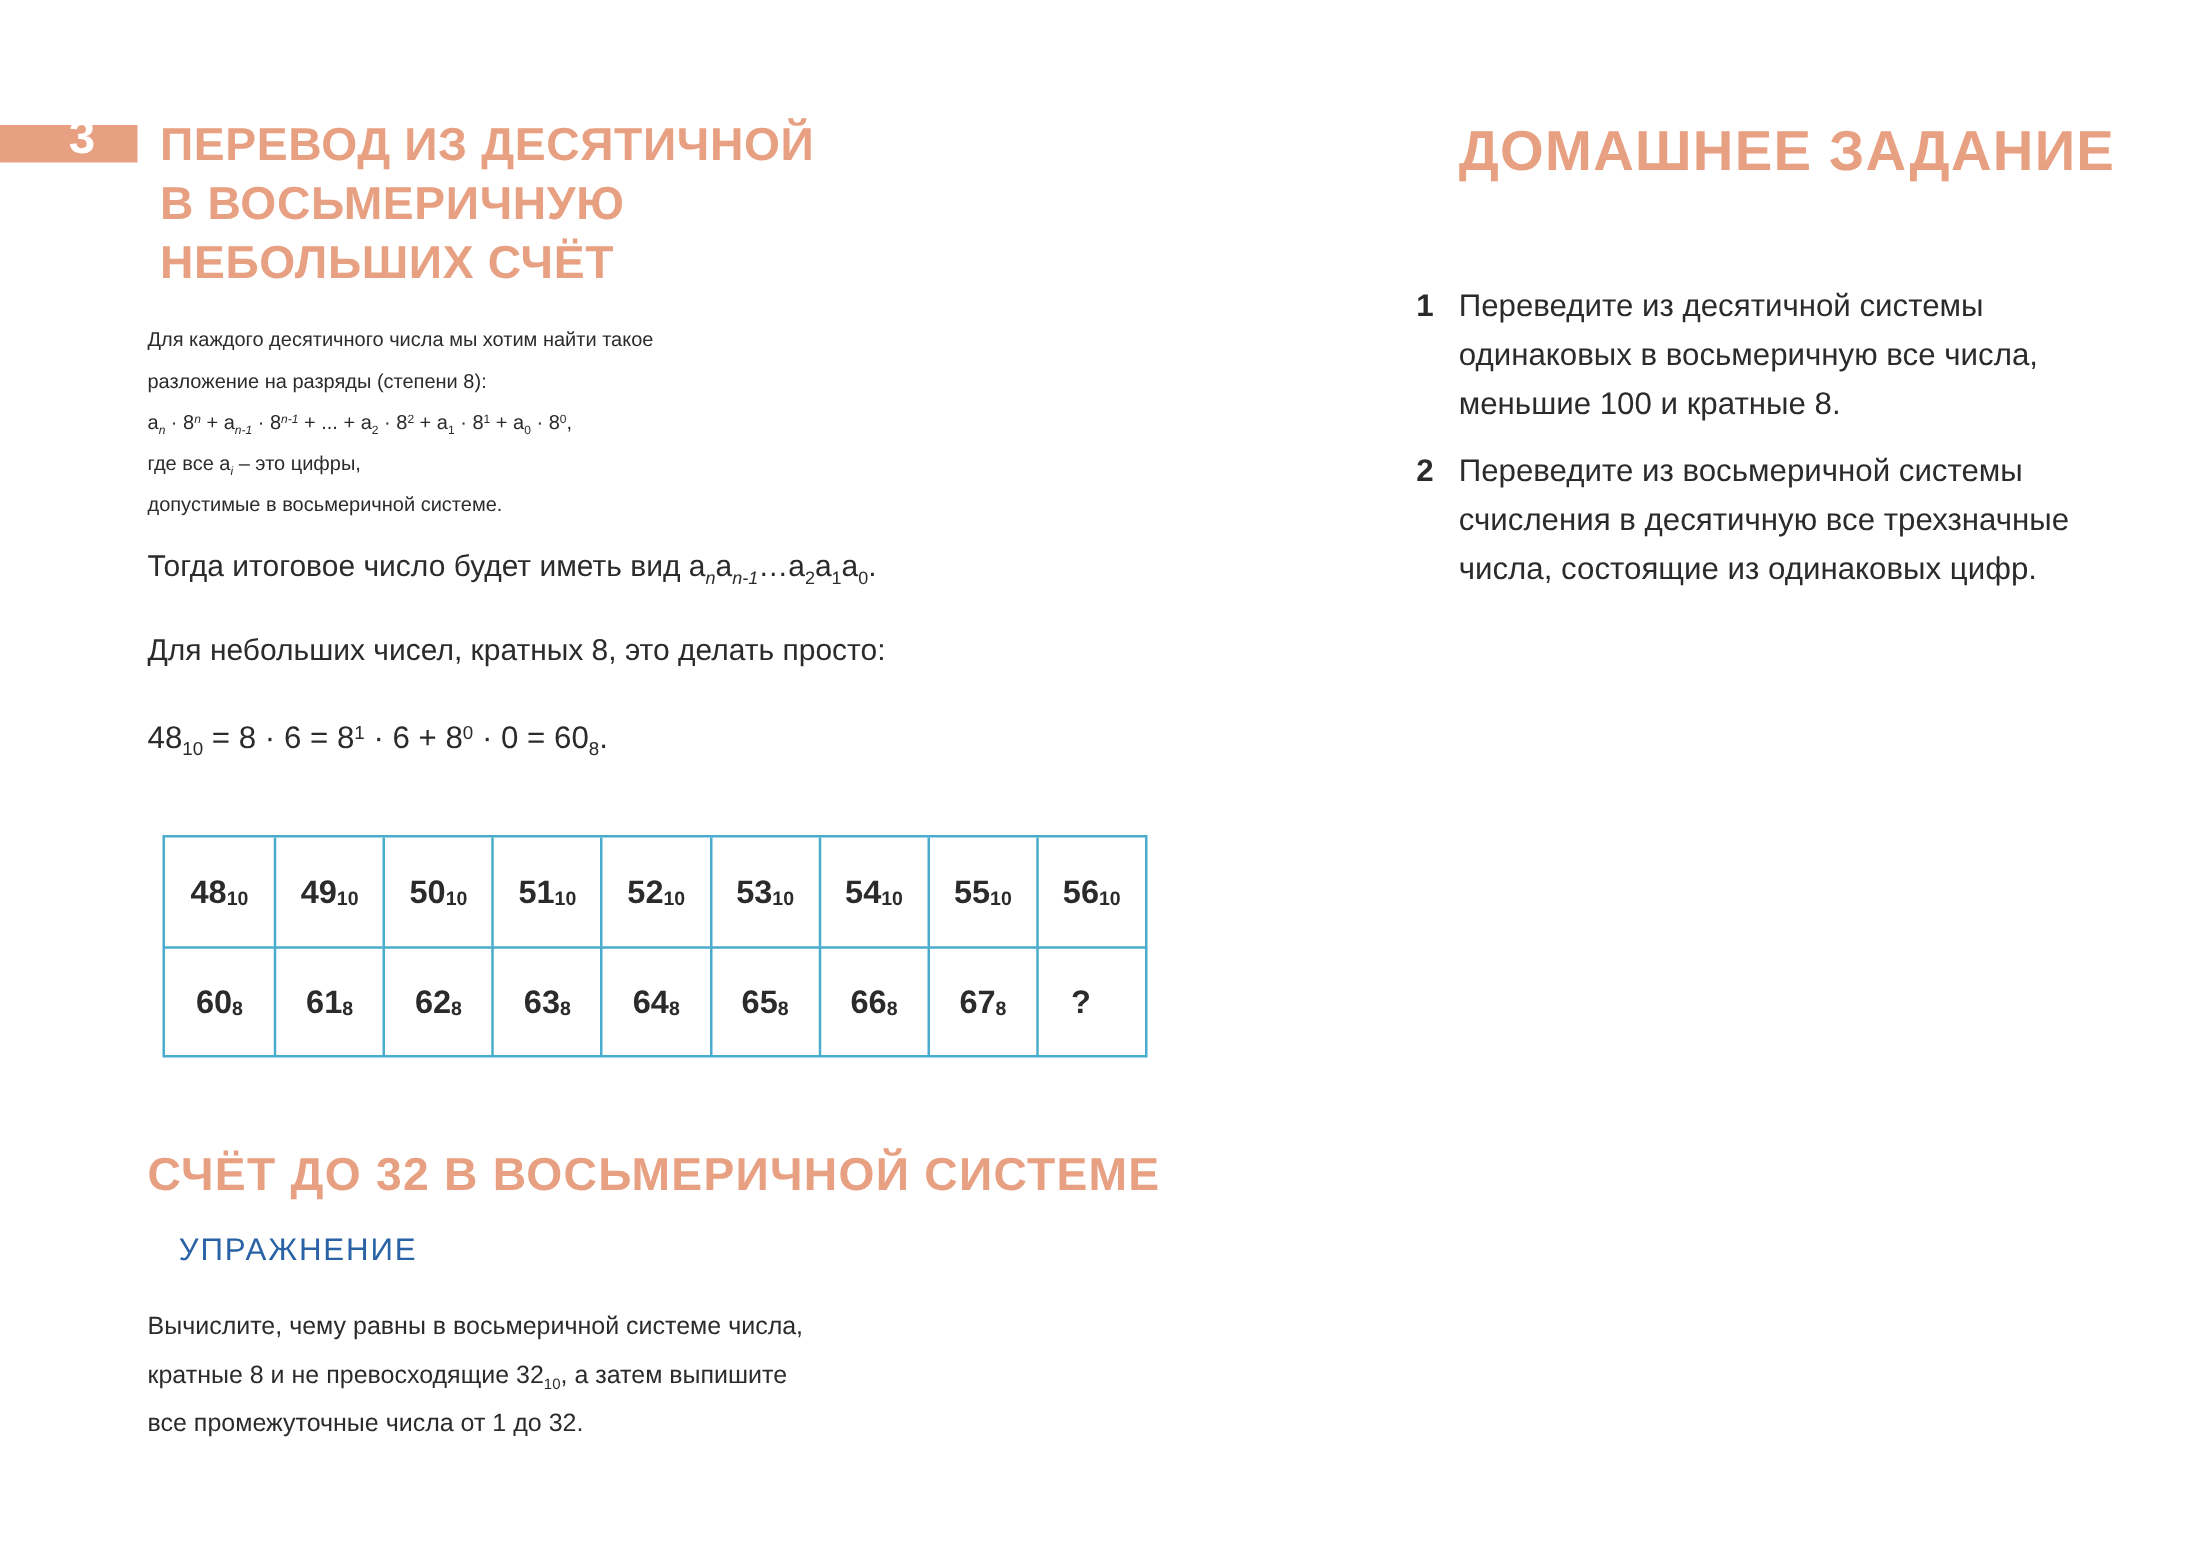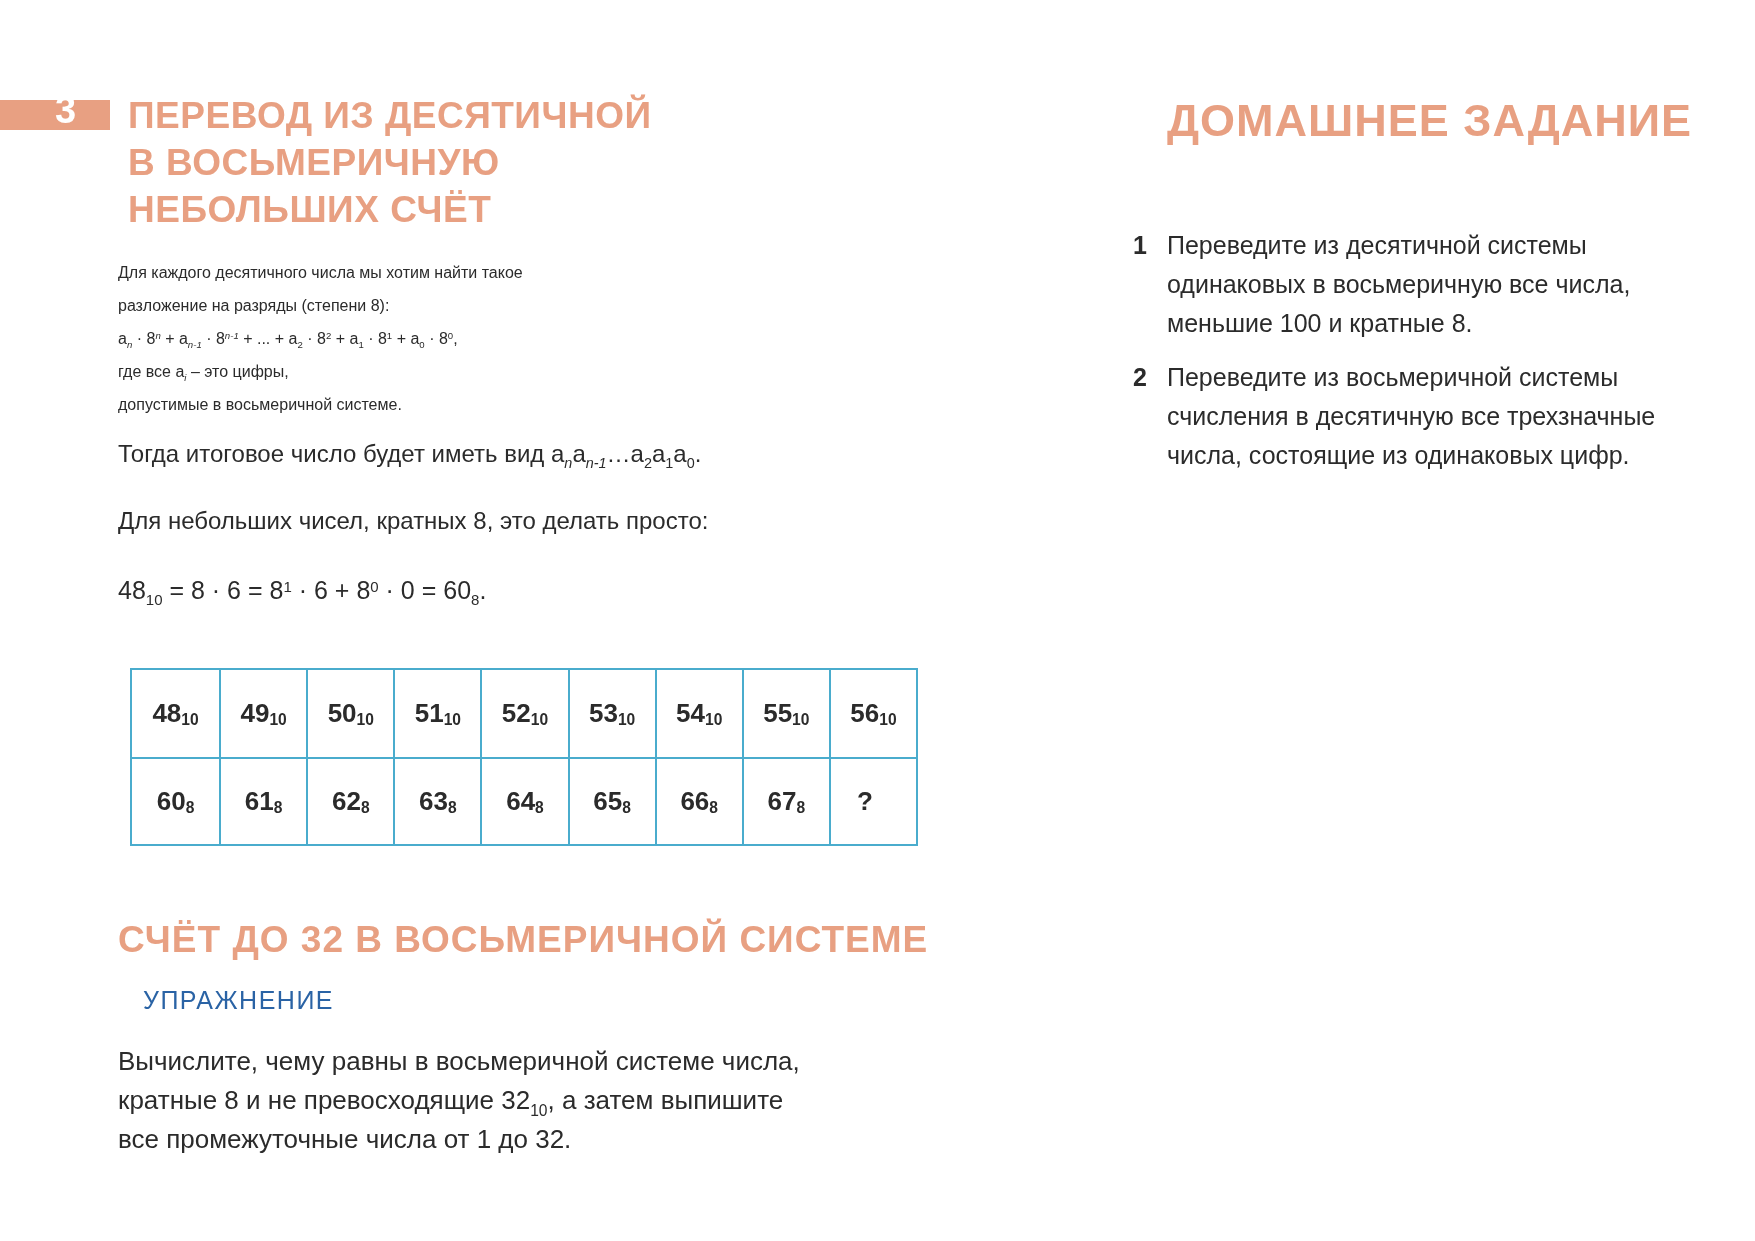--- a/index.html
+++ b/index.html
@@ -41,21 +41,21 @@
     position:absolute;left:118px;top:986px;
     color:var(--blue,#2a63a5);
     font-size:25px;letter-spacing:1.5px;white-space:nowrap;margin-left:25px;
   }
   
   .para{position:absolute;left:118px;white-space:nowrap;}
   .p1{top:256px;font-size:16px;line-height:33px;}
   .p2{top:440px;font-size:24px;}
   .p3{top:507px;font-size:24px;}
   .formula{top:576px;font-size:25px;}
-  .p4{top:1042px;font-size:26px;line-height:39px;}
+  .p4{top:1042px;font-size:20px;line-height:39px;}
   sub{font-size:60%;line-height:0;vertical-align:baseline;position:relative;top:0.42em;}
   sup{font-size:60%;line-height:0;vertical-align:baseline;position:relative;top:-0.5em;}
   .it{font-style:italic;}
   
   .oct-table{
     position:absolute;left:130px;top:668px;width:788px;
     display:grid;grid-template-columns:repeat(9,1fr);
     border:2px solid var(--tborder,#4aaccd);
     box-sizing:border-box;
   }

